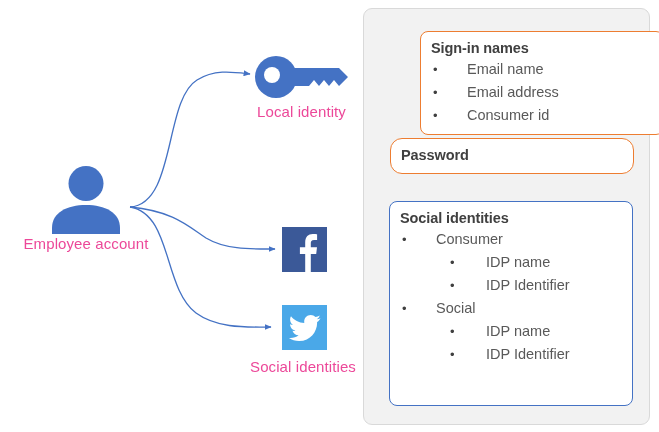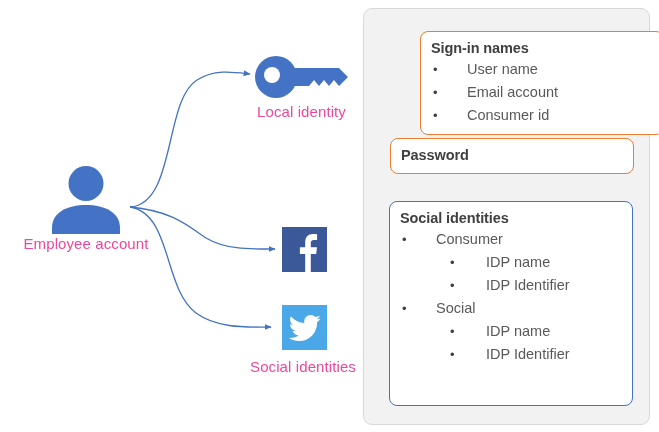--- a/index.html
+++ b/index.html
@@ -110,21 +110,21 @@
   .panel {
     position: absolute;
     box-sizing: border-box;
     background: #ffffff;
     border-radius: 8px;
   }
   .panel-orange { border: 1.3px solid #ED7D31; }
   .panel-blue   { border: 1.3px solid #4472C4; }
 
   #signin-panel   { left: 26px; top: 22px;  width: 244px; height: 104px; margin-left: 30px; }
-  #password-panel { left: 26px; top: 129px; width: 244px; height: 36px; }
+  #password-panel { left: 26px; top: 129px; width: 244px; height: 36px; border-radius: 12px; }
   #social-panel   { left: 25px; top: 192px; width: 244px; height: 205px; }
 
   .panel-inner {
     padding: 7px 10px 0 10px;
   }
   .panel-title {
     font-size: 14.5px;
     font-weight: bold;
     color: #404040;
     line-height: 19px;
@@ -225,25 +225,25 @@
 </div>
 
 <div id="detail-container">
 
   <div class="panel panel-orange" id="signin-panel">
     <div class="panel-inner">
       <div class="panel-title">Sign-in names</div>
       <ul class="bullet-list">
         <li class="bullet-item lvl1">
           <span class="bullet-dot">•</span>
-          <span>User name</span>
-        </li>
-        <li class="bullet-item lvl1">
-          <span class="bullet-dot">•</span>
-          <span>Email account</span>
+          <span>Email name</span>
+        </li>
+        <li class="bullet-item lvl1">
+          <span class="bullet-dot">•</span>
+          <span>Email address</span>
         </li>
         <li class="bullet-item lvl1">
           <span class="bullet-dot">•</span>
           <span>Consumer id</span>
         </li>
       </ul>
     </div>
   </div>
 
   <div class="panel panel-orange" id="password-panel">

